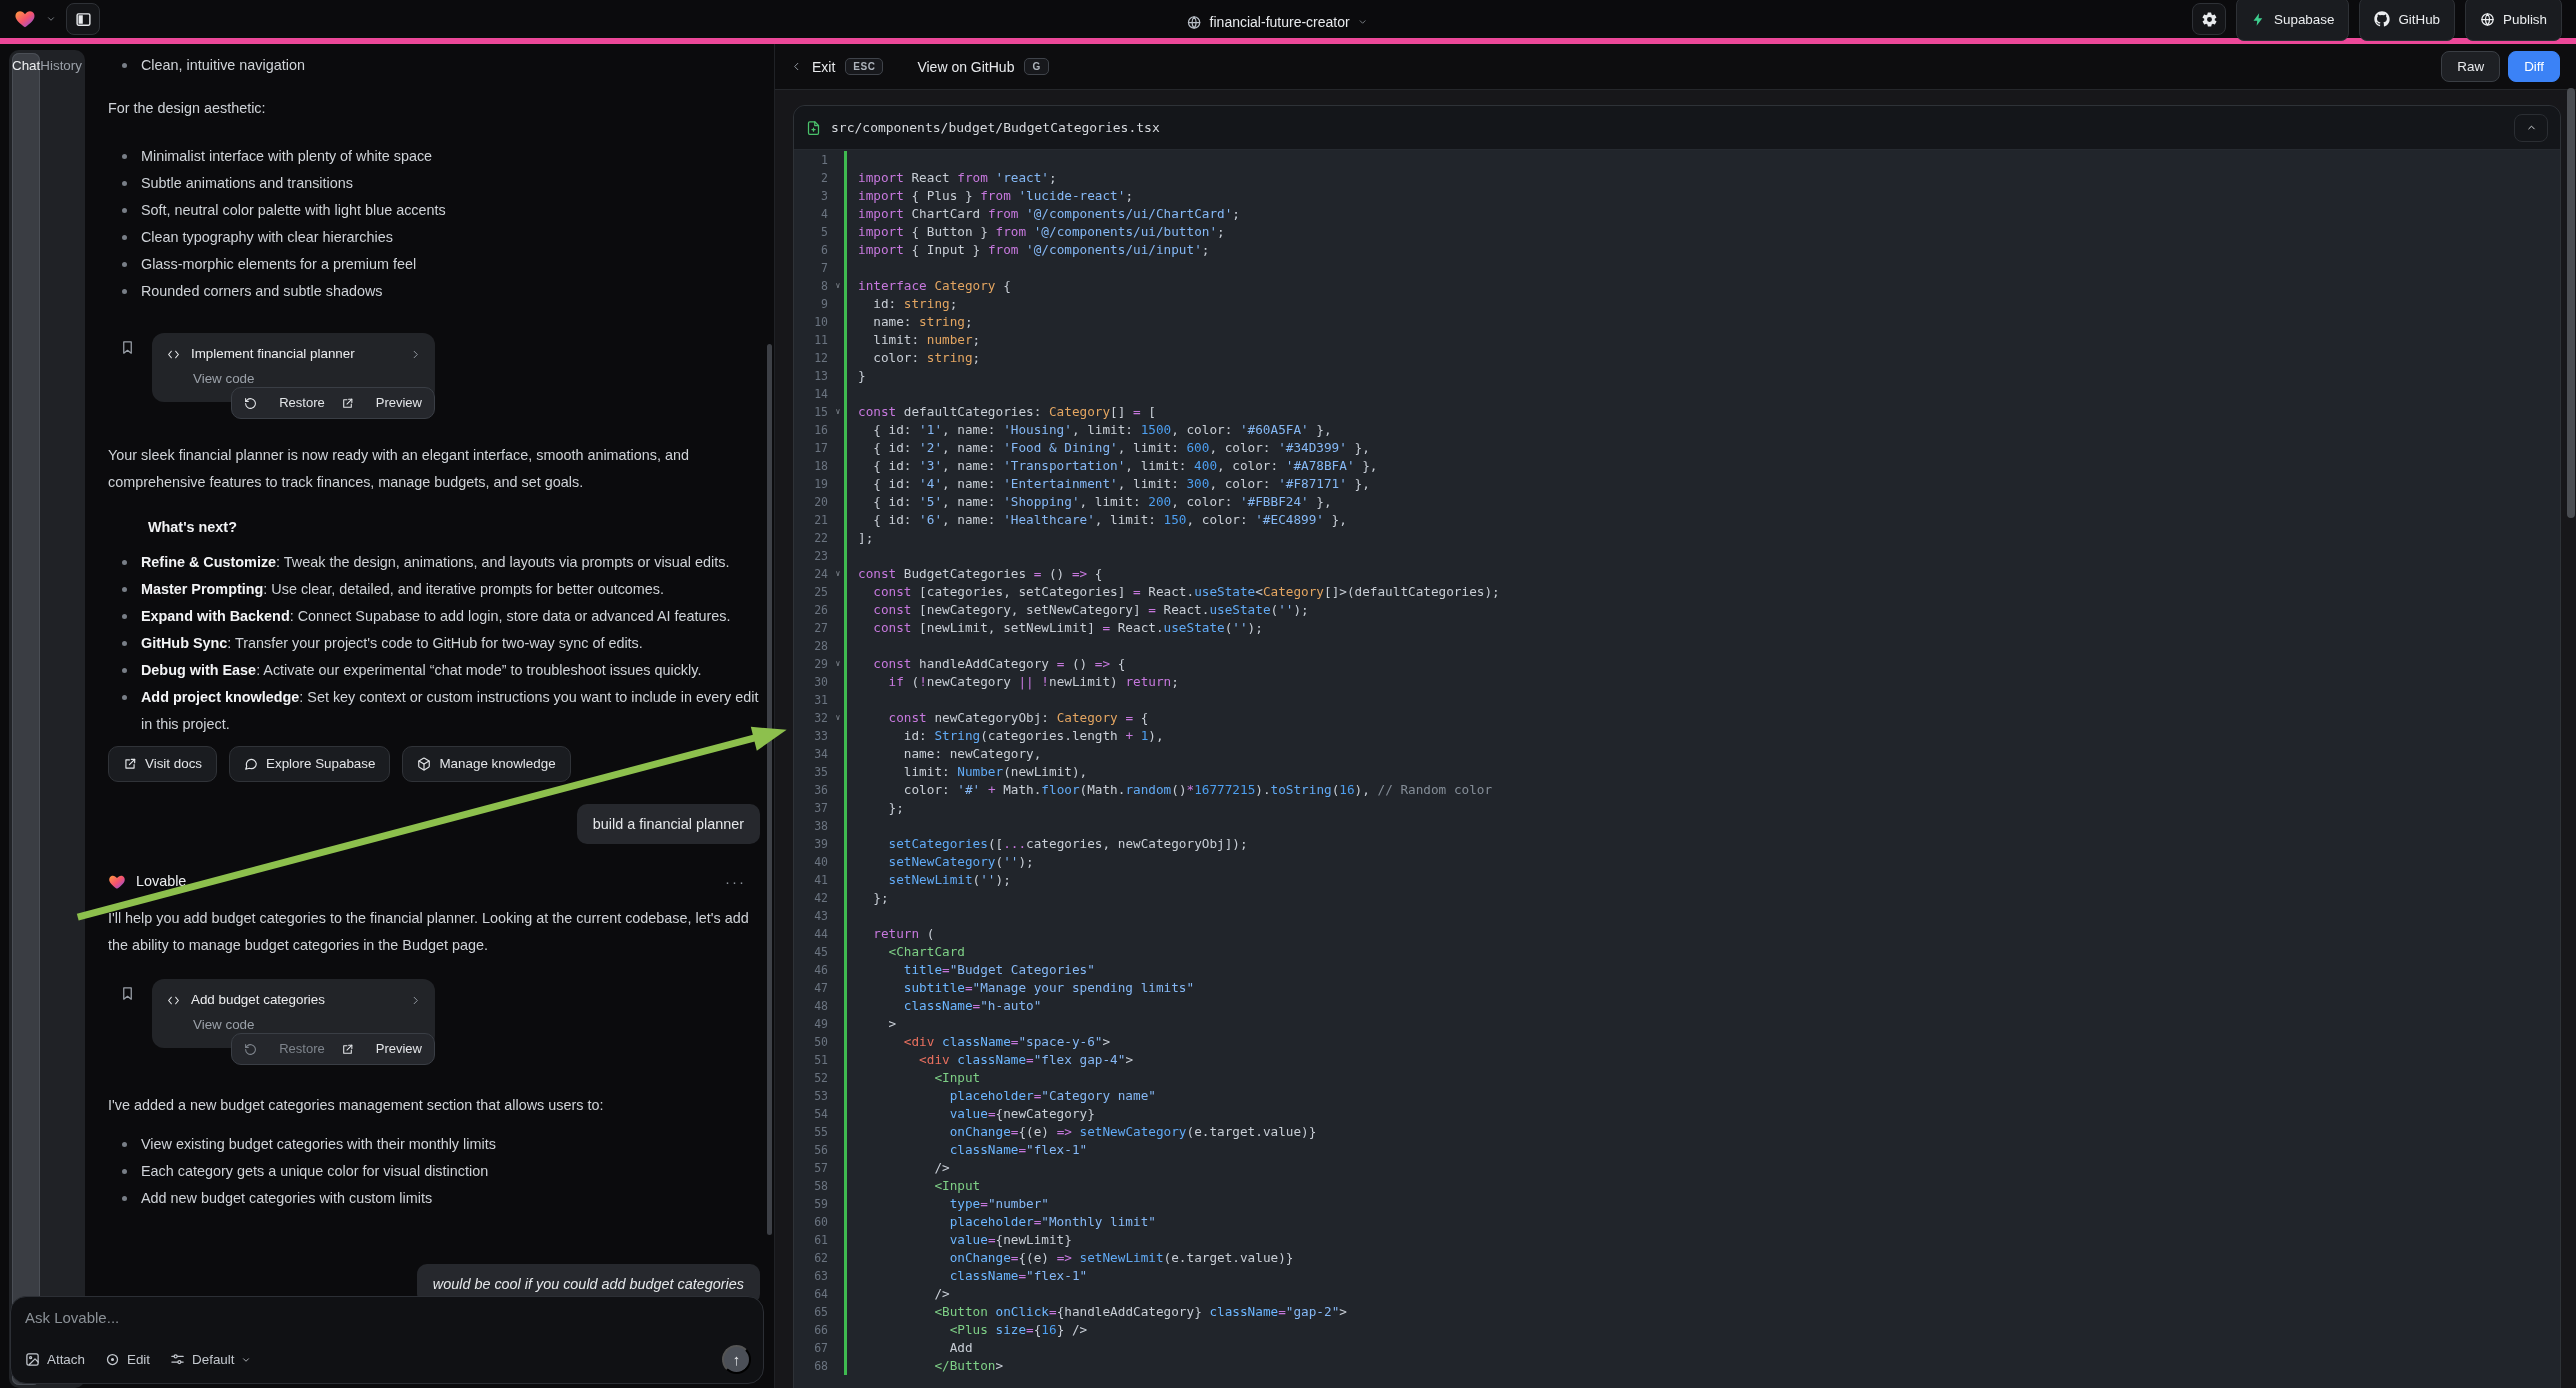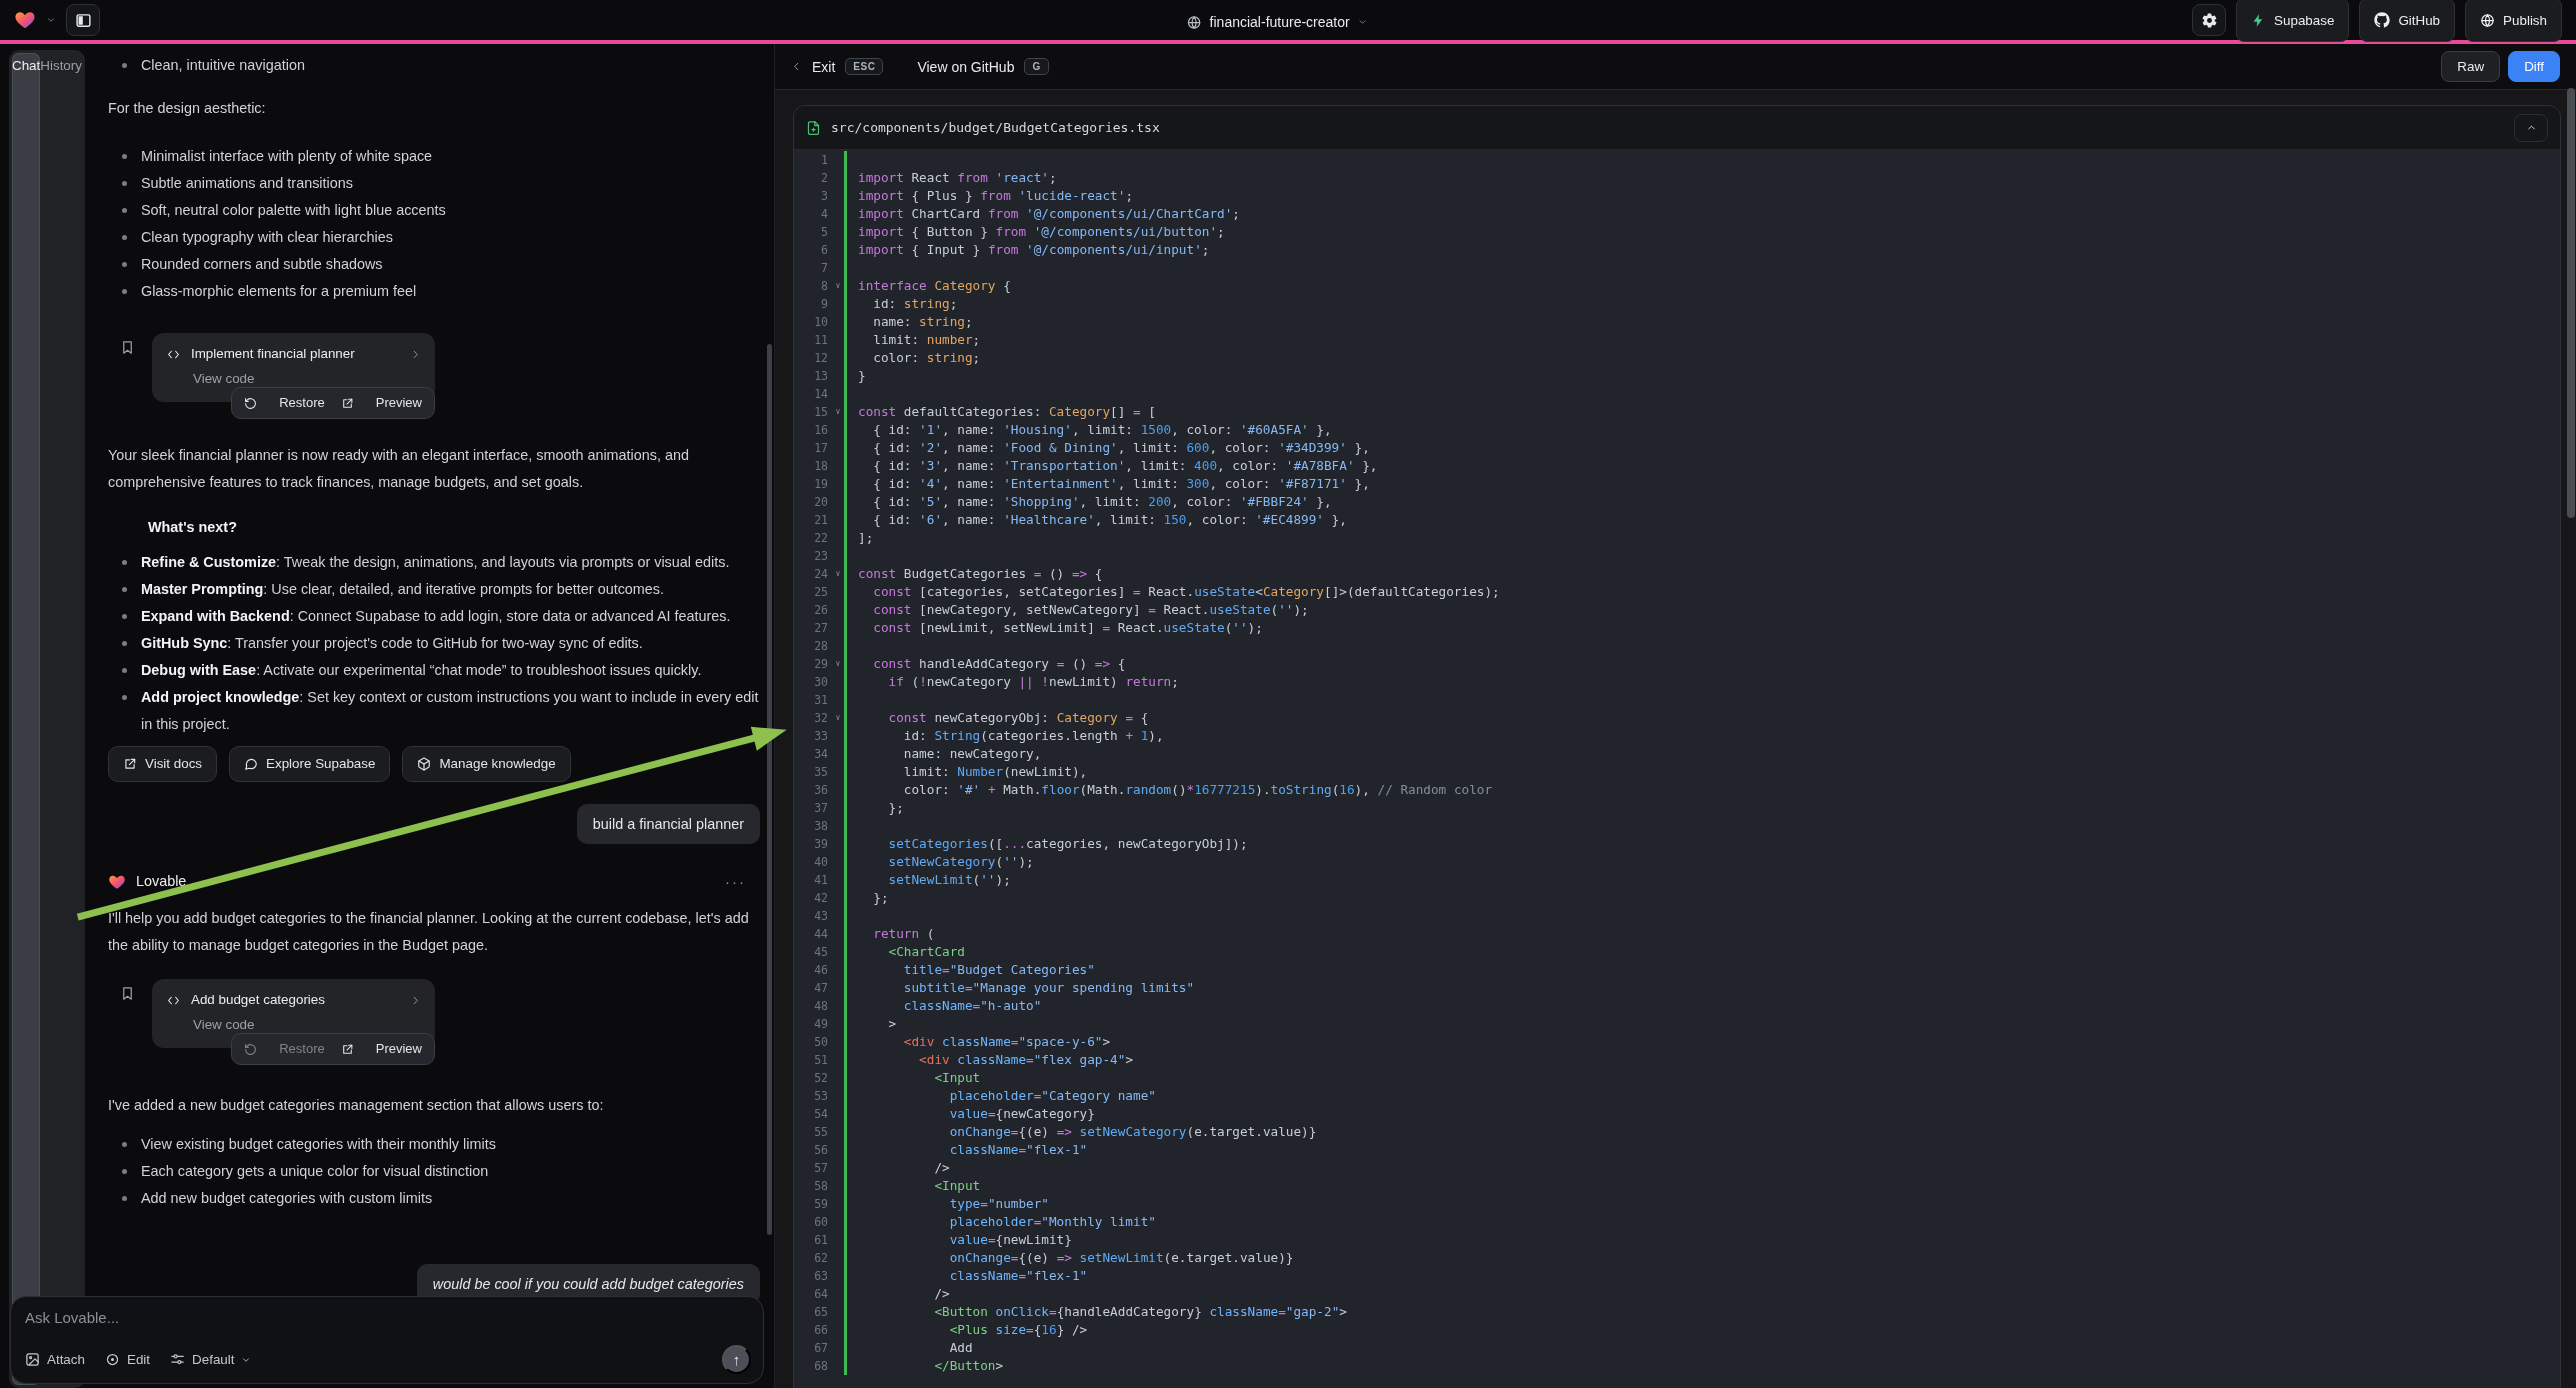--- a/index.html
+++ b/index.html
@@ -1,21 +1,21 @@
 <!DOCTYPE html>
 <html><head>
 <meta charset="utf-8">
 <style>
   * { margin:0; padding:0; box-sizing:border-box; }
   html,body { width:2576px; height:1388px; overflow:hidden; background:#0b0b0d;
               font-family:"Liberation Sans", sans-serif; color:#cfd3d8; }
 
   
   .topbar { height:44px; display:flex; align-items:center; padding:0 14px;
-            background:#0b0b0d; border-bottom:4px solid #ec4899; position:relative; }
+            background:#0b0b0d; border-bottom:6px solid #ec4899; position:relative; }
   .topbar-left { display:flex; align-items:center; gap:10px; }
   .logo-heart { width:22px; height:22px; display:block; }
   .logo-caret { color:#8b9197; display:flex; }
   .icon-btn { width:34px; height:32px; border:1px solid #2e3136; border-radius:8px;
               display:flex; align-items:center; justify-content:center; background:#141518; color:#e8eaed; }
   .topbar-center { position:absolute; left:50%; top:0; height:44px; transform:translateX(-56%);
                    display:flex; align-items:center; gap:8px; color:#e8eaed; font-size:14px; }
   .topbar-center .globe { color:#b6bcc4; }
   .topbar-right { margin-left:auto; display:flex; align-items:center; gap:10px; }
   .hbtn { height:44px; display:flex; align-items:center; gap:8px; padding:16px 14px;
@@ -224,22 +224,22 @@
         <li>Clean, intuitive navigation</li>
       </ul>
 
       <p class="para" style="margin-top:16px;">For the design aesthetic:</p>
 
       <ul class="blist" style="margin-top:21px;">
         <li>Minimalist interface with plenty of white space</li>
         <li>Subtle animations and transitions</li>
         <li>Soft, neutral color palette with light blue accents</li>
         <li>Clean typography with clear hierarchies</li>
+        <li>Glass-morphic elements for a premium feel</li>
         <li>Rounded corners and subtle shadows</li>
-        <li>Glass-morphic elements for a premium feel</li>
       </ul>
 
       <div class="version-block">
         <span class="bookmark ic">
           <svg class="s" width="15" height="17" viewBox="0 0 24 24">
               <path d="M6 3h12v18l-6-4.5L6 21z"></path>
             </svg>
         </span>
         <div class="vcard">
           <div class="vcard-top">

